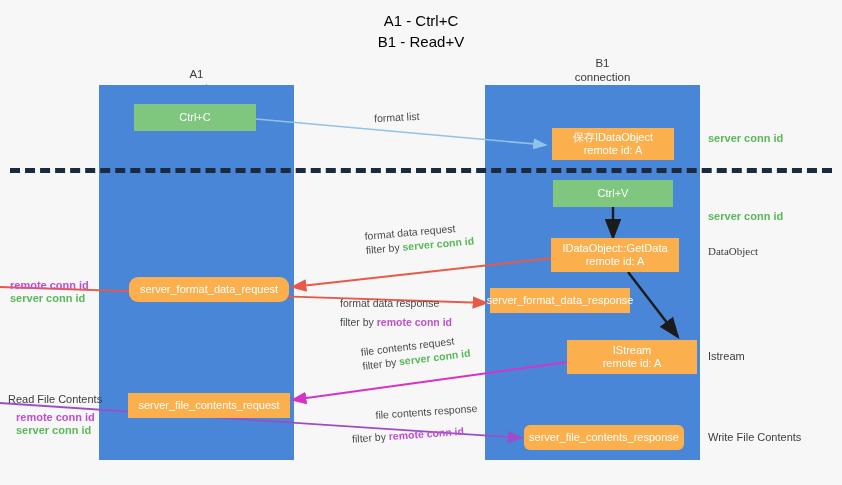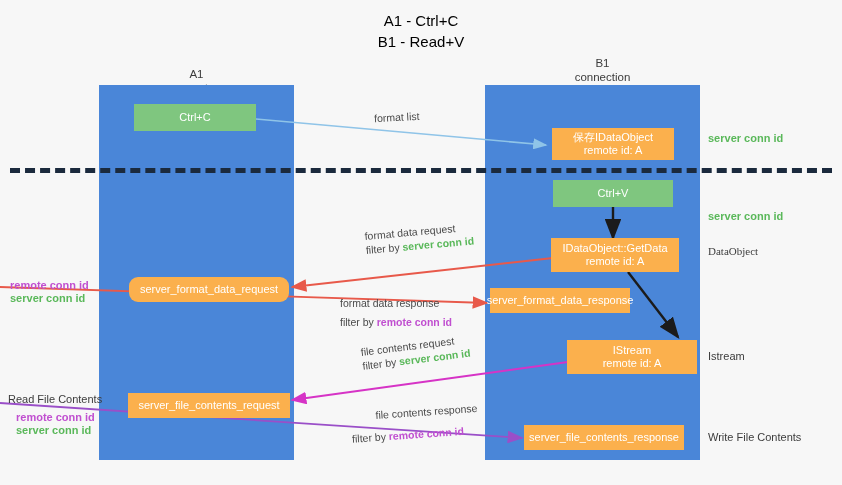--- a/index.html
+++ b/index.html
@@ -177,21 +177,21 @@
   </div>
 
   <div class="box box-orange" style="left:490px; top:288px; width:140px; height:25px;">
     <span>server_format_data_response</span>
   </div>
 
   <div class="box box-orange" style="left:128px; top:393px; width:162px; height:25px;">
     <span>server_file_contents_request</span>
   </div>
 
-  <div class="box box-orange" style="left:524px; top:425px; width:160px; height:25px;">
+  <div class="box box-orange" style="left:524px; top:425px; width:160px; height:25px;border-radius:6px;">
     <span>server_file_contents_response</span>
   </div>
 
   <div class="edge-label" style="left:374px; top:110px; transform: rotate(-3deg);">
     <span>format list</span>
   </div>
 
   <div class="edge-label" style="left:364px; top:229px; transform: rotate(-5deg); transform-origin: left top;">
     <div>format data request</div>
     <div>

